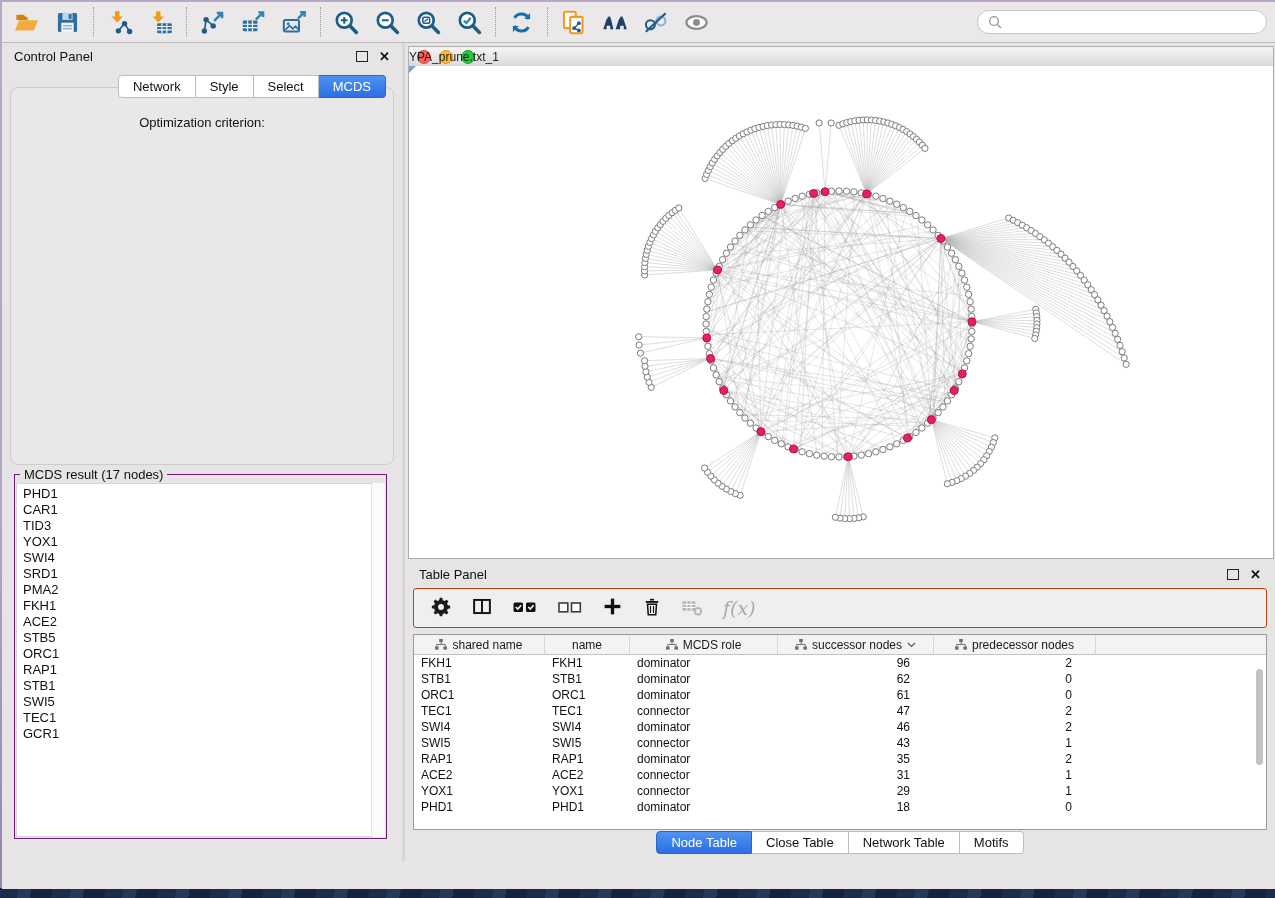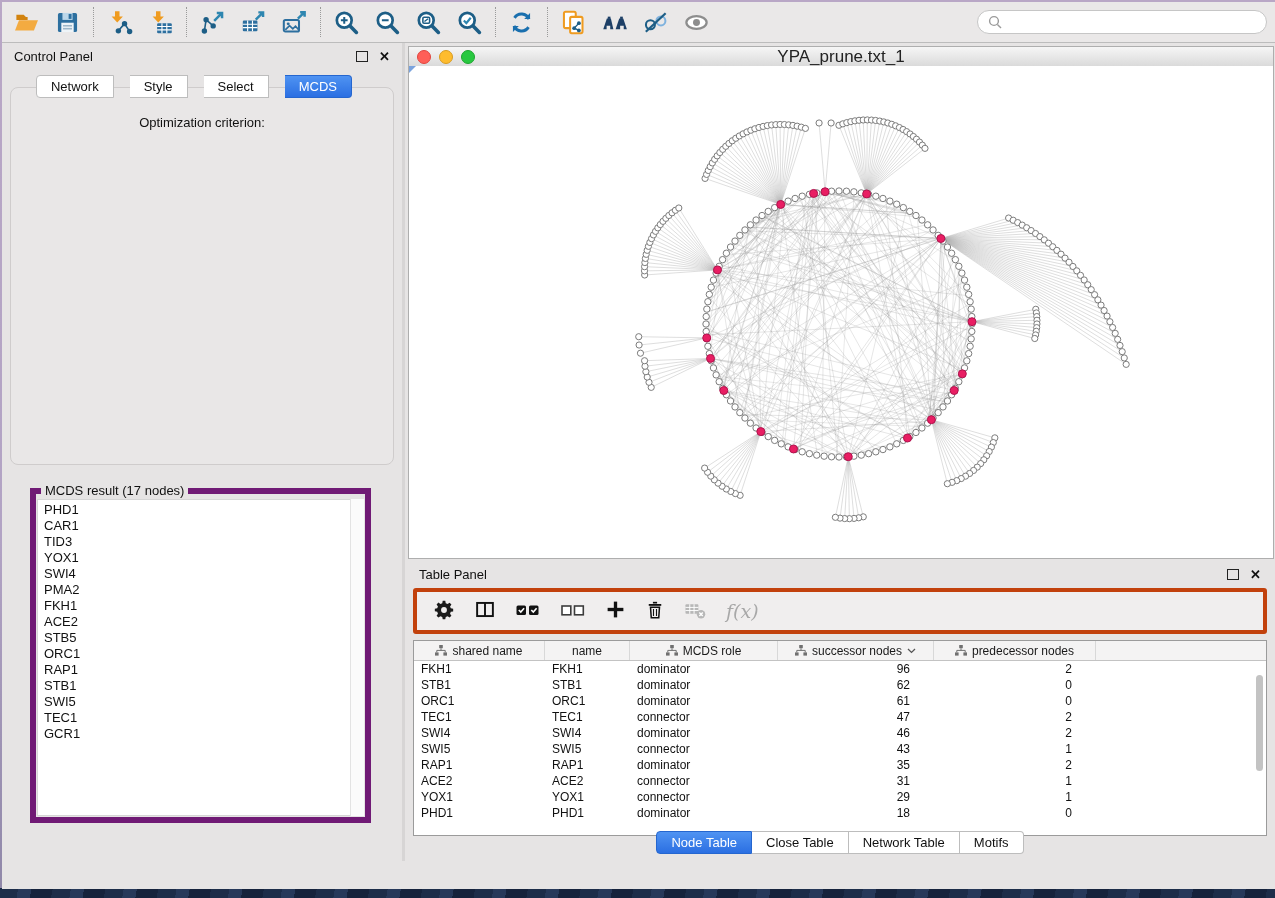--- a/index.html
+++ b/index.html
@@ -20,65 +20,65 @@
     border:1px solid #c6c6c6;border-radius:13px;display:flex;align-items:center;padding:0 9px;box-sizing:border-box;}
   .search-box input{border:none;outline:none;flex:1;font-size:13px;margin-left:5px;font-family:"Liberation Sans",sans-serif;background:transparent;}
 
   
   .control-panel{position:absolute;left:0;top:41px;width:400px;bottom:28px;background:#e6e4e4;}
   .v-splitter{position:absolute;left:400px;top:41px;bottom:28px;width:3px;background:#d7d5d5;}
   .panel-titlebar{height:26px;display:flex;align-items:center;padding:0 12px;font-size:13px;color:#101010;}
   .pt-buttons{margin-left:auto;display:flex;gap:11px;align-items:center;}
   .float-ico{width:10px;height:9px;border:1.5px solid #222;display:inline-block;}
   .close-ico{font-size:13px;font-weight:bold;color:#111;line-height:1;}
-  .cp-tabs{position:absolute;top:32px;left:0;right:16px;display:flex;justify-content:center;z-index:3;gap:16px;}
+  .cp-tabs{position:absolute;top:32px;left:0;right:16px;display:flex;justify-content:flex-end;z-index:3;}
   .seg-tab{padding:3px 14px;font-size:13px;background:#fff;border:1px solid #bdbdbd;color:#111;cursor:pointer;}
   .seg-tab + .seg-tab{border-left:none;}
   .seg-tab:first-child{border-radius:4px 0 0 4px;}
   .seg-tab:last-child{border-radius:0 4px 4px 0;}
   .seg-tab.active{background:linear-gradient(#4f93f2,#2b6fe2);color:#fff;border-color:#2566cf;}
   .cp-box{position:absolute;top:44px;left:8px;right:8px;height:376px;background:#e9e7e7;
     border:1px solid #cfcccc;border-radius:8px;}
   .opt-label{position:absolute;top:72px;left:0;right:0;text-align:center;font-size:13px;color:#111;}
   .dropdown{position:absolute;top:93px;left:45px;width:312px;height:23px;background:#fff;
     border:1px solid #b6b6b6;border-radius:4px;font-size:13px;display:flex;align-items:center;
     padding-left:9px;box-sizing:border-box;cursor:pointer;}
   .dd-stepper{position:absolute;right:1px;top:1px;bottom:1px;width:19px;border-radius:0 3px 3px 0;
     background:linear-gradient(#71aaf9,#2f6fe6);display:flex;flex-direction:column;align-items:center;justify-content:center;gap:3px;}
   .dd-up{width:0;height:0;border-left:4px solid transparent;border-right:4px solid transparent;border-bottom:4px solid #fff;}
   .dd-down{width:0;height:0;border-left:4px solid transparent;border-right:4px solid transparent;border-top:4px solid #fff;}
   .cp-buttons{position:absolute;top:127px;left:0;right:0;display:flex;justify-content:center;gap:13px;}
   .btn{height:23px;background:#fff;border:1px solid #b6b6b6;border-radius:4px;font-size:13px;
     padding:0 14px;font-family:"Liberation Sans",sans-serif;cursor:pointer;color:#111;}
   .btn.focus-ring{box-shadow:0 0 0 3px rgba(82,148,255,.55);border-color:#7aa6ef;}
   .mcds-fieldset{position:absolute;left:12px;right:15px;top:424px;bottom:22px;
-    border:6px solid #701a75;margin:16px;padding:0;}
+    border:1px solid #701a75;margin:0;padding:0;}
   .mcds-fieldset legend{font-size:13px;color:#111;margin-left:5px;padding:0 4px;}
   .mcds-list{position:absolute;left:1px;right:1px;top:1px;bottom:1px;background:#fff;
     border:1px solid #d6d6d6;overflow:hidden;margin:0;padding:2px 0 0 6px;list-style:none;}
   .mcds-list li{font-size:13px;line-height:16px;color:#111;}
   .mcds-scroll{position:absolute;top:1px;bottom:1px;right:1px;width:13px;background:#fbfbfb;border-left:1px solid #e3e3e3;}
 
   
   .right-area{position:absolute;left:403px;top:41px;right:0;bottom:28px;background:#e6e4e4;}
   .net-titlebar{position:absolute;top:3px;left:3px;right:1px;height:21px;
     background:linear-gradient(#f6f6f6,#dadada);border:1px solid #aeaeae;box-sizing:border-box;
     display:flex;align-items:center;padding:0 8px;}
   .lights{display:flex;gap:8px;}
   .light{width:12px;height:12px;border-radius:50%;}
-  .net-title{position:absolute;left:0;right:0;text-align:center;font-size:17px;color:#222;}
+  .net-title{position:absolute;left:0;right:0;text-align:left;font-size:12px;color:#222;}
   .net-canvas{position:absolute;top:23px;left:3px;right:1px;height:492px;background:#fff;
     border:1px solid #aeaeae;border-top:none;box-sizing:content-box;}
   .canvas-corner{position:absolute;left:0;top:0;width:0;height:0;
     border-top:7px solid #7aa3dd;border-right:7px solid transparent;}
 
   
   .table-panel{position:absolute;top:519px;left:0;right:0;bottom:0;}
   .tp-titlebar{height:24px;display:flex;align-items:center;padding:0 14px;font-size:13px;color:#101010;}
-  .tp-toolbar{margin:2px 8px 0 8px;height:38px;background:#f0eeee;border:4px solid #c2410c;
+  .tp-toolbar{margin:2px 8px 0 8px;height:38px;background:#f0eeee;border:1px solid #c2410c;
     border-radius:3px;display:flex;align-items:center;gap:19px;padding:0 16px;}
   .ticon{display:flex;align-items:center;background:none;border:none;padding:0;cursor:pointer;}
   .fx{font-family:"DejaVu Serif","Liberation Serif",serif;font-style:italic;font-size:19px;color:#a8a8a8;}
   .tbl{margin:6px 8px 0 8px;border:1px solid #9b9b9b;background:#fff;position:relative;height:194px;overflow:hidden;}
   .thead{height:19px;background:#f4f3f3;border-bottom:1px solid #c3c3c3;display:flex;}
   .th{display:flex;align-items:center;justify-content:center;gap:5px;border-right:1px solid #d8d8d8;
     font-size:12px;color:#1a1a1a;box-sizing:border-box;}
   .th-filler{flex:1;border-right:none;}
   .tr{display:flex;height:16px;align-items:center;font-size:12px;color:#111;}
   .td{box-sizing:border-box;padding-left:7px;white-space:nowrap;overflow:hidden;}
@@ -259,20 +259,21 @@
       <div class="opt-label">Optimization criterion:</div>
       <fieldset class="mcds-fieldset">
         <legend>MCDS result (17 nodes)</legend>
         <div style="position:relative;height:100%;">
           <ul class="mcds-list">
               <li>PHD1</li>
               <li>CAR1</li>
               <li>TID3</li>
               <li>YOX1</li>
               <li>SWI4</li>
+              <li>SRD1</li>
               <li>PMA2</li>
               <li>FKH1</li>
               <li>ACE2</li>
               <li>STB5</li>
               <li>ORC1</li>
               <li>RAP1</li>
               <li>STB1</li>
               <li>SWI5</li>
               <li>TEC1</li>
               <li>GCR1</li>

